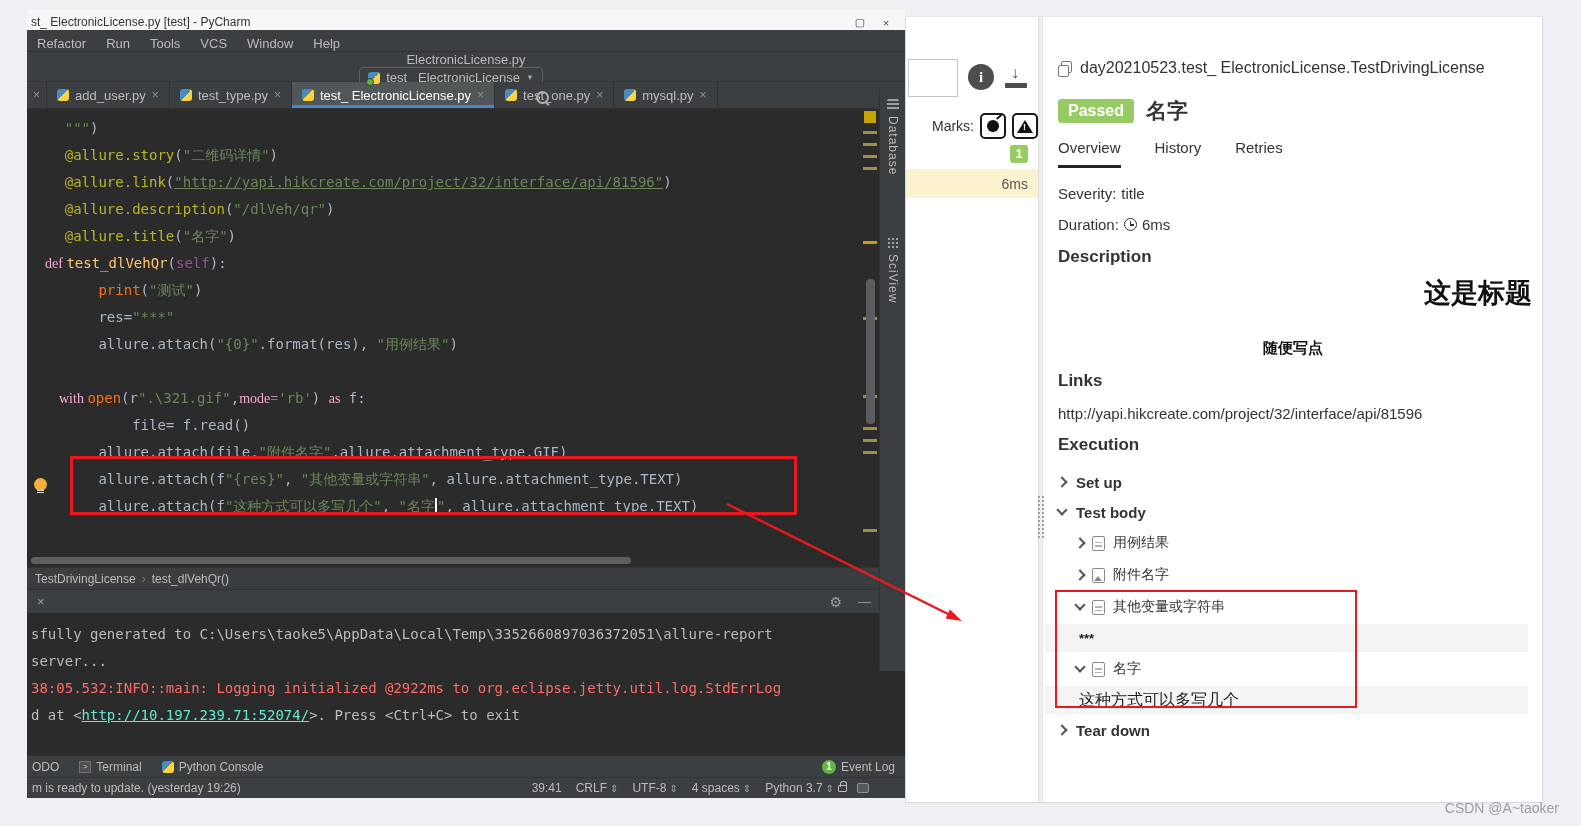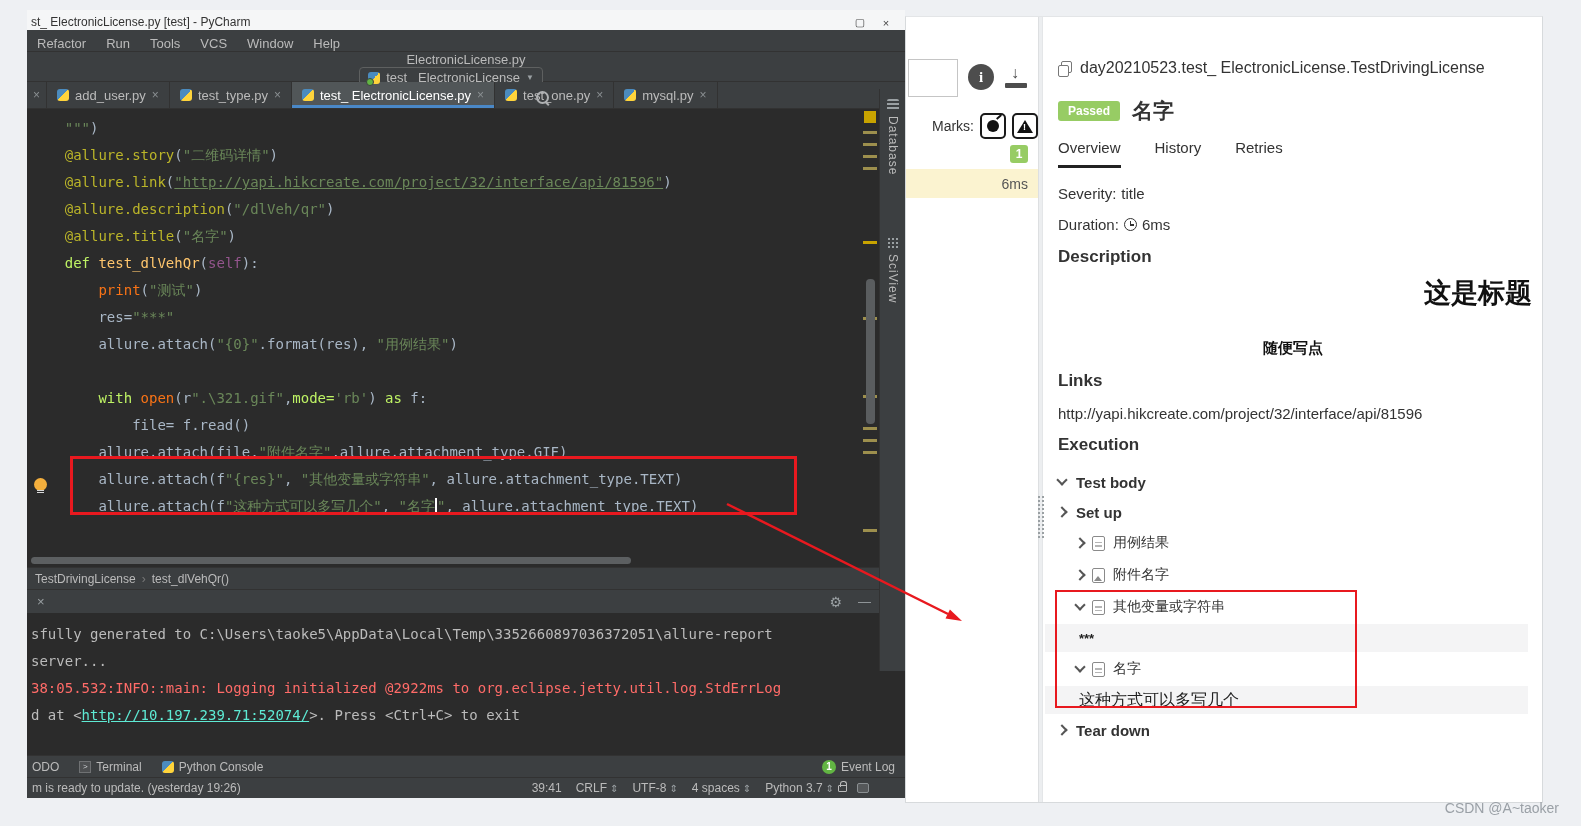--- a/index.html
+++ b/index.html
@@ -41,21 +41,21 @@
   .tab { display:flex; align-items:center; gap:6px; padding:0 10px; font-size:13px; color:#bbbbbb;
          border-right:1px solid #323232; cursor:default; }
   .tab .x { color:#8a8f92; font-size:12px; }
   .tab.active { background:#515658; color:#fff; box-shadow:inset 0 -3px 0 #4a88c7; }
   .tab.stub { padding:0 6px; }
   
   #editor { flex:1; position:relative; overflow:hidden; background:#2b2b2b; }
   #code-lines { position:absolute; left:4px; top:6px; right:50px;
                 font-family:"DejaVu Sans Mono", monospace; font-size:14px; }
   .code-line { height:27px; line-height:27px; white-space:pre; }
-  .tk-p { color:#a9b7c6; } .tk-k { color:#bef264; } .tk-s { color:#6a8759; }
+  .tk-p { color:#a9b7c6; } .tk-k { color:#f9a8d4;font-family:Liberation Serif, serif; } .tk-s { color:#6a8759; }
   .tk-d { color:#bbb529; } .tk-f { color:#ffc66d; } .tk-b { color:#f97316; }
   .tk-self { color:#94558d; }
   .tk-slink { color:#6a8759; text-decoration:underline; cursor:pointer; }
   .tk-caret { display:inline-block; width:0; border-left:2px solid #ffffff; height:16px;
               vertical-align:-3px; }
   .bulb { position:absolute; left:7px; top:369px; width:13px; height:13px; background:#f4af3d;
           border-radius:50%; }
   .bulb::after { content:""; position:absolute; left:3px; top:12px; width:7px; height:4px;
                  background:repeating-linear-gradient(#d8d8d8 0 1px,transparent 1px 2px); }
   .hscroll { position:absolute; left:4px; bottom:3px; width:600px; height:7px; background:#5c5f61;
@@ -147,21 +147,21 @@
               background:radial-gradient(circle 1px,#9aa0a3 99%,transparent) 0 0/4px 4px; }
   #al-main { position:absolute; left:137px; top:0; right:0; bottom:0; overflow:hidden; }
   .al-titlerow { position:absolute; left:15px; top:42px; right:8px; display:flex; align-items:center;
                  gap:8px; font-size:16px; color:#333; white-space:nowrap; overflow:hidden; }
   .copyico { position:relative; width:14px; height:14px; flex:0 0 14px; }
   .copyico::before { content:""; position:absolute; left:3px; top:0; width:9px; height:10px;
                      border:1.5px solid #777; border-radius:2px; }
   .copyico::after { content:""; position:absolute; left:0; top:4px; width:9px; height:10px;
                     border:1.5px solid #777; border-radius:2px; background:#fff; }
   .al-statusrow { position:absolute; left:15px; top:80px; display:flex; align-items:center; gap:12px; }
-  .passedbadge { background:#97cc64; color:#fff; font-size:12px; font-weight:bold;
+  .passedbadge { background:#97cc64; color:#fff; font-size:16px; font-weight:bold;
                  padding:3px 10px; border-radius:3px; }
   .testname { font-size:21px; font-weight:bold; color:#333; }
   .al-tabs { position:absolute; left:15px; top:122px; display:flex; gap:34px; font-size:15px; color:#333; }
   .al-tab { padding-bottom:9px; cursor:default; }
   .al-tab.active { border-bottom:3px solid #222; }
   .fieldrow { position:absolute; left:15px; font-size:15px; color:#333; display:flex;
               align-items:center; gap:5px; }
   .clockico { width:13px; height:13px; border:1.5px solid #333; border-radius:50%; position:relative;
               display:inline-block; }
   .clockico::before { content:""; position:absolute; left:5px; top:2px; width:1.5px; height:4px; background:#333; }
@@ -453,26 +453,26 @@
     <div class="al-h" style="top:230px">Description</div>
     <div class="desc-h1">这是标题</div>
     <div class="desc-sub">随便写点</div>
 
     <div class="al-h" style="top:354px">Links</div>
     <div class="al-link">http://yapi.hikcreate.com/project/32/interface/api/81596</div>
 
     <div class="al-h" style="top:418px">Execution</div>
     <div id="exec-tree">
         <div class="tr-group">
+          <span class="chev collapsed"></span>
+          <span>Set up</span>
+        </div>
+        <div class="tr-group">
           <span class="chev expanded"></span>
           <span>Test body</span>
-        </div>
-        <div class="tr-group">
-          <span class="chev collapsed"></span>
-          <span>Set up</span>
         </div>
         <div class="tr-att">
           <span class="chev collapsed"></span>
           <span class="docico"></span>
           <span>用例结果</span>
         </div>
         <div class="tr-att">
           <span class="chev collapsed"></span>
           <span class="imgico"></span>
           <span>附件名字</span>

